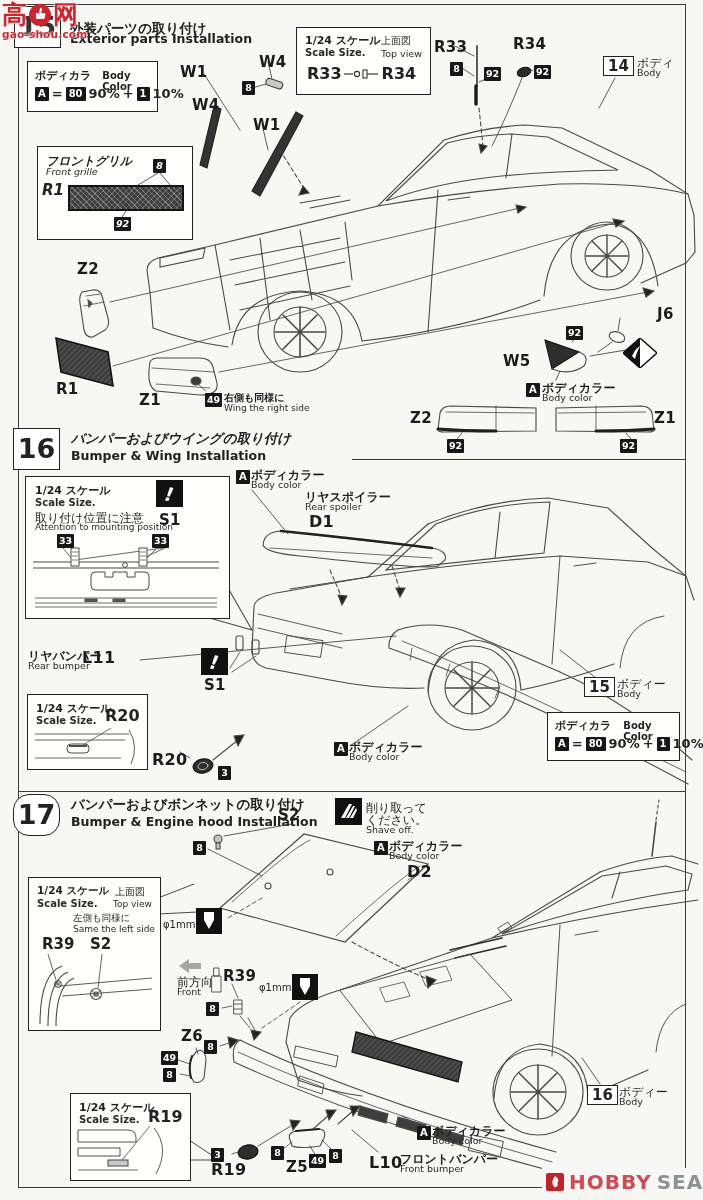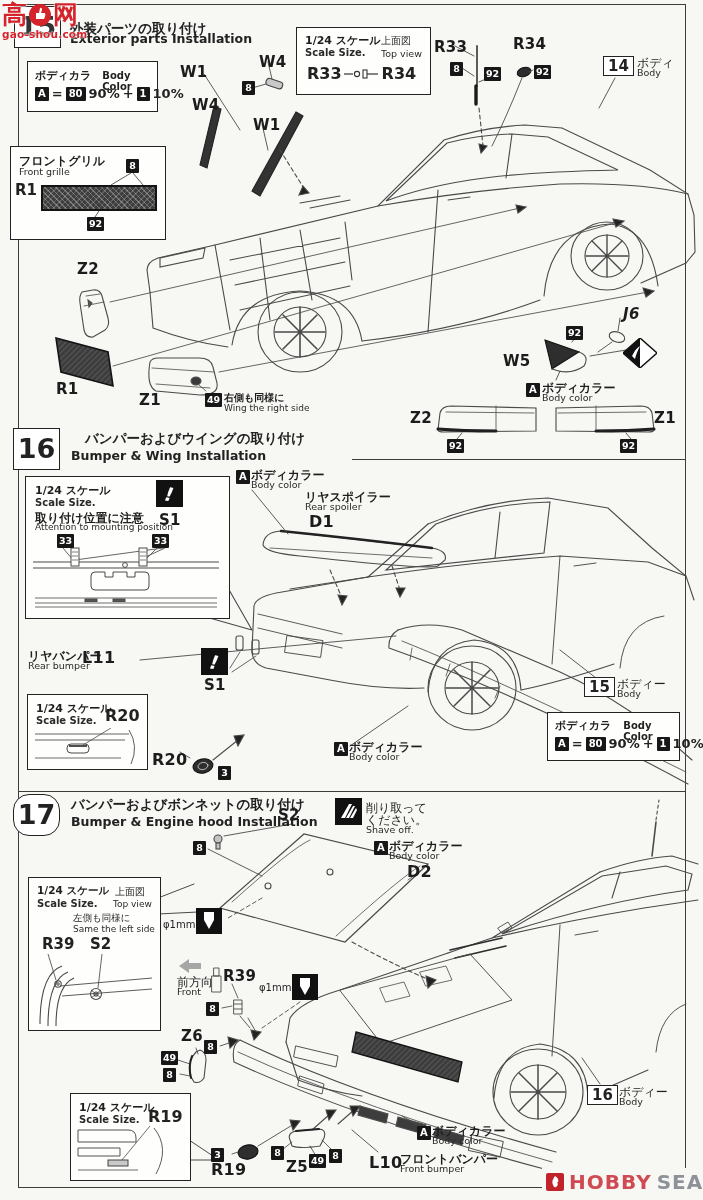--- a/index.html
+++ b/index.html
@@ -311,66 +311,66 @@
   <div class="lbl" style="left:434px;top:38px;">R33</div>
   <span class="badge" style="left:450px;top:62px;">8</span>
   <span class="badge" style="left:484px;top:67px;">92</span>
   <div class="lbl" style="left:513px;top:35px;">R34</div>
   <span class="badge" style="left:534px;top:65px;">92</span>
 
   <div class="callout" style="left:603px;top:56px;">14</div>
   <span class="jp" style="left:637px;top:55px;font-weight:normal;">ボディ</span>
   <span class="en" style="left:637px;top:67px;font-weight:normal;">Body</span>
 
-  <div class="ibox" style="left:10px;top:146px;width:154px;height:92px;">
+  <div class="ibox" style="left:37px;top:146px;width:154px;height:92px;font-style:italic;">
     <span class="jp" style="left:8px;top:6px;">フロントグリル</span>
     <span class="en" style="left:8px;top:19px;font-weight:normal;">Front grille</span>
     <span style="position:absolute;left:4px;top:34px;font-size:15px;font-weight:bold;">R1</span>
     <div class="grille" style="left:30px;top:38px;width:112px;height:22px;"></div>
     <svg class="abs" width="154" height="92" viewBox="0 0 154 92" style="left:0;top:0;">
       <path d="M120,26 L100,38 M122,26 L132,38 M84,70 L90,61" stroke="#4a4a4a" stroke-width="0.9" fill="none"></path>
     </svg>
     <span class="badge" style="left:115px;top:12px;">8</span>
     <span class="badge" style="left:76px;top:70px;">92</span>
   </div>
 
   <div class="lbl" style="left:77px;top:260px;">Z2</div>
   <div class="lbl" style="left:56px;top:380px;">R1</div>
   <div class="lbl" style="left:139px;top:391px;">Z1</div>
   <span class="badge" style="left:205px;top:393px;">49</span>
   <span class="jp" style="left:224px;top:391px;font-size:10px;">右側も同様に</span>
   <span class="en" style="left:224px;top:403px;font-size:9px;font-weight:normal;">Wing the right side</span>
 
   <div class="lbl" style="left:503px;top:352px;">W5</div>
   <span class="badge" style="left:566px;top:326px;">92</span>
-  <div class="lbl" style="left:623px;top:305px;font-style:italic;">J6</div>
+  <div class="lbl" style="left:657px;top:305px;">J6</div>
   <div class="iconblk" style="left:623px;top:338px;width:34px;height:30px;background:transparent;">
     <svg width="34" height="30" viewBox="0 0 34 30">
       <polygon points="17,0 34,15 17,30 0,15" fill="#fff" stroke="#111" stroke-width="1.5"></polygon>
       <polygon points="17,0 0,15 17,30" fill="#111"></polygon>
       <path d="M9,18 Q13,10 17,8 Q13,16 12,21 Z" fill="#fff"></path>
     </svg>
   </div>
   <span class="abadge" style="position:absolute;left:526px;top:383px;z-index:6;">A</span>
   <span class="jp" style="left:542px;top:380px;">ボディカラー</span>
   <span class="en" style="left:542px;top:392px;font-weight:normal;">Body color</span>
 
   <div class="lbl" style="left:410px;top:409px;">Z2</div>
   <span class="badge" style="left:447px;top:439px;">92</span>
   <div class="lbl" style="left:654px;top:409px;">Z1</div>
   <span class="badge" style="left:620px;top:439px;">92</span>
 
   <div class="stepnum" style="left:13px;top:428px;">16</div>
-  <div class="title-ja" style="left:85px;top:430px;">バンパーおよびウイングの取り付け</div>
+  <div class="title-ja" style="left:71px;top:430px;font-style:italic;">バンパーおよびウイングの取り付け</div>
   <div class="title-en" style="left:71px;top:448px;">Bumper &amp; Wing Installation</div>
 
   <div class="ibox" style="left:25px;top:476px;width:203px;height:141px;">
     <span class="jp" style="left:9px;top:6px;font-size:11px;">1/24 スケール</span>
     <span class="en" style="left:9px;top:20px;font-size:10px;">Scale Size.</span>
-    <span class="jp" style="left:9px;top:33px;font-weight:bold;">取り付け位置に注意</span>
+    <span class="jp" style="left:9px;top:33px;font-weight:normal;">取り付け位置に注意</span>
     <span class="en" style="left:9px;top:45px;font-size:9px;font-weight:normal;">Attention to mounting position</span>
     <svg class="abs" width="194" height="68" viewBox="0 0 194 68" style="left:3px;top:69px;">
       <g stroke="#4a4a4a" stroke-width="1" fill="none">
         <path d="M134,2 L46,14 M136,2 L110,14 M34,2 L44,14 M128,2 L116,14" stroke-width="0.85"></path>
         <path d="M4,16 L190,16 M4,22 L190,22"></path>
         <rect x="42" y="2" width="8" height="18" fill="#fdfdfb"></rect>
           <path d="M43,6 h6 M43,10 h6 M43,14 h6" stroke-width="0.7"></path>
         <rect x="110" y="2" width="8" height="18" fill="#fdfdfb"></rect>
           <path d="M111,6 h6 M111,10 h6 M111,14 h6" stroke-width="0.7"></path>
         <circle cx="96" cy="19" r="2.4"></circle>

